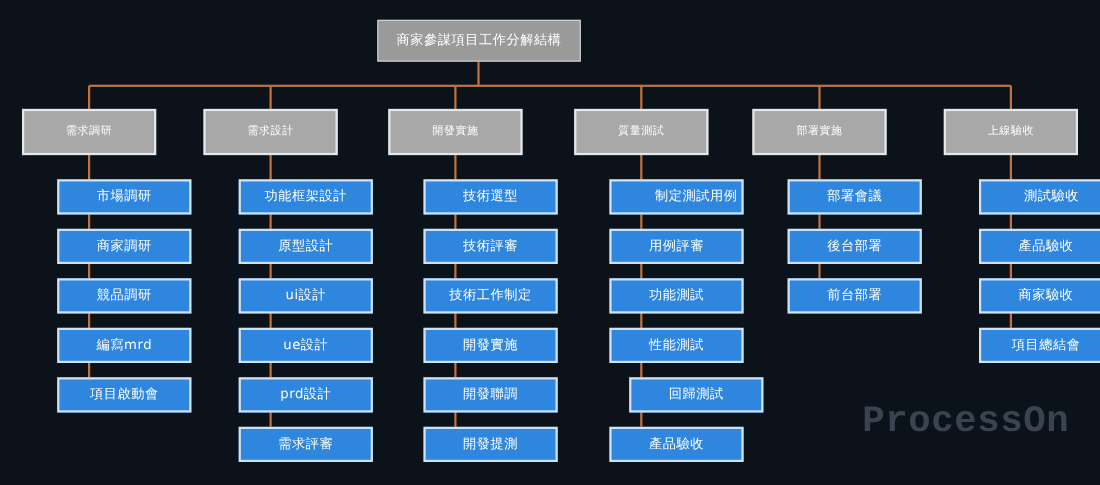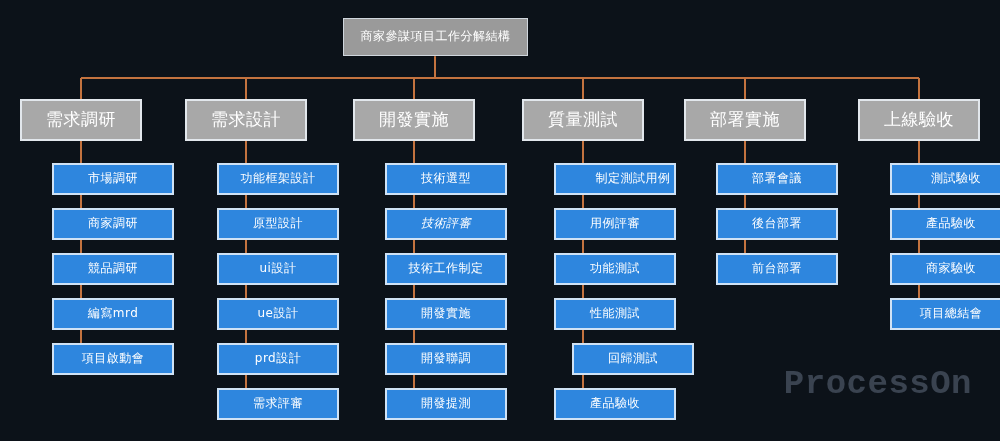--- a/index.html
+++ b/index.html
@@ -42,21 +42,21 @@
     background: #9a9a9a;
     border: 1px solid #cfd6dd;
     font-size: 12px;
     color: #ffffff;
     box-shadow: 0 0 0 1px rgba(0,0,0,0.15);
   }
 
   .node-header {
     background: #a8a8a8;
     border: 2px solid #e2e7ec;
-    font-size: 17px;
+    font-size: 10px;
     color: #ffffff;
   }
 
   .node-task {
     background: #2e86de;
     border: 2px solid #cfe2f5;
     font-size: 12px;
     color: #ffffff;
     margin-left: 32px;
   }
@@ -140,21 +140,21 @@
       </div>
       <div class="node node-task" style="left: 185px; top: 388px; width: 122px; height: 32px;">
         <span>需求評審</span>
       </div>
       <div class="node node-header" style="left: 353px; top: 99px; width: 122px; height: 42px;">
         <span>開發實施</span>
       </div>
       <div class="node node-task" style="left: 353px; top: 163px; width: 122px; height: 32px;">
         <span>技術選型</span>
       </div>
-      <div class="node node-task" style="left: 353px; top: 208px; width: 122px; height: 32px; font-style: italic;">
+      <div class="node node-task" style="left: 353px; top: 208px; width: 122px; height: 32px;">
         <span>技術評審</span>
       </div>
       <div class="node node-task" style="left: 353px; top: 253px; width: 122px; height: 32px;">
         <span>技術工作制定</span>
       </div>
       <div class="node node-task" style="left: 353px; top: 298px; width: 122px; height: 32px;">
         <span>開發實施</span>
       </div>
       <div class="node node-task" style="left: 353px; top: 343px; width: 122px; height: 32px;">
         <span>開發聯調</span>

